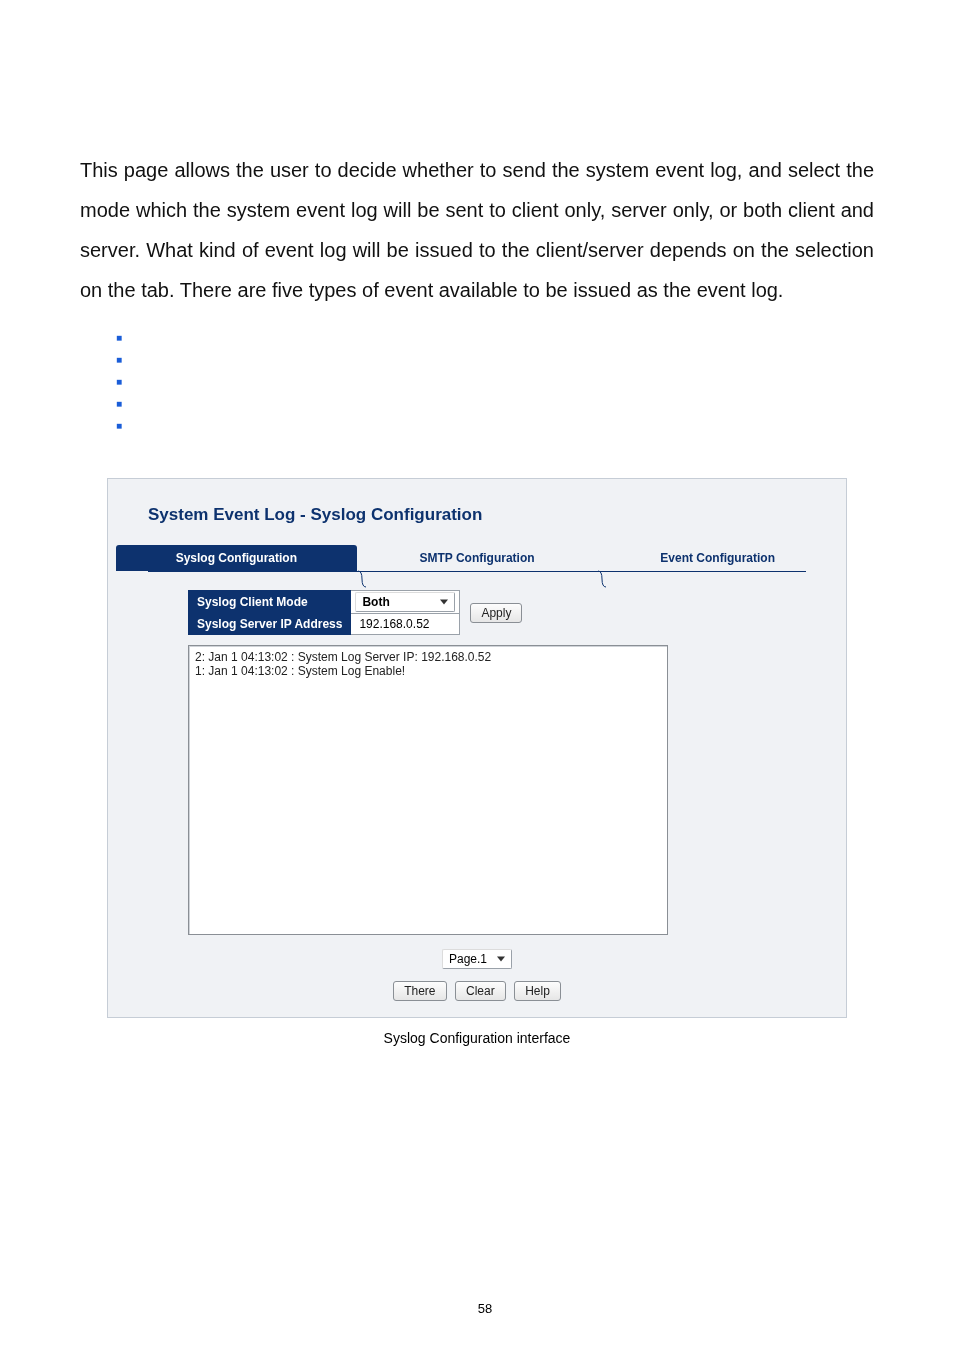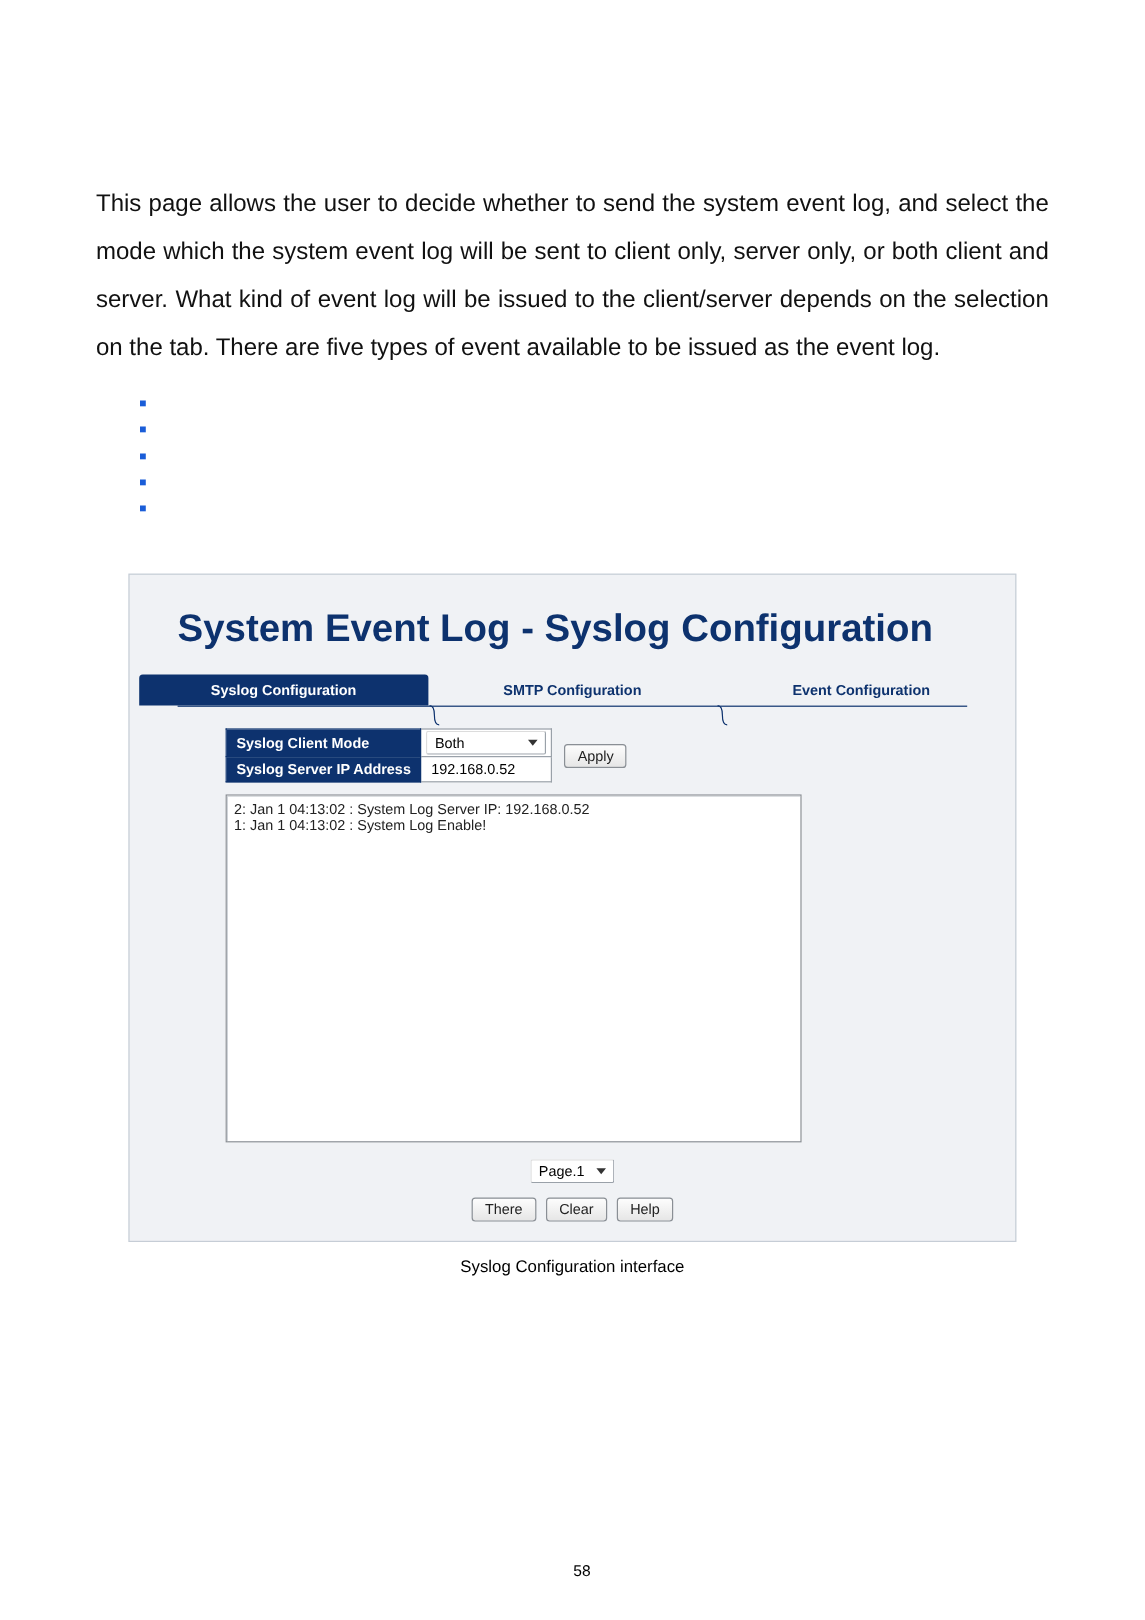--- a/index.html
+++ b/index.html
@@ -48,21 +48,21 @@
     margin: 14px auto 0 auto;
     border: 1px solid #c6cdd6;
     box-sizing: border-box;
     background: #f0f2f5;
     padding: 0 40px 16px 40px;
     font-family: Verdana, Geneva, sans-serif;
   }
   .shot-title {
     font-family: Verdana, Geneva, sans-serif;
     font-weight: 700;
-    font-size: 32px;
+    font-size: 17px;
     color: #0d326e;
     text-align: left;
     padding: 26px 0 20px 0;
   }
   .tabs {
     display: flex;
     align-items: flex-end;
     margin-left: -32px;
     margin-right: -32px;
   }
@@ -244,21 +244,21 @@
       </span>
       <div class="tab inactive">Event Configuration</div>
     </div>
     <div class="tabs-underline"></div>
 
     <div class="cfg-row">
       <table class="cfg-table">
         <tbody>
             <tr>
           <th>Syslog Client Mode</th>
-          <td style="padding:1px 4px;">
+          <td style="padding:1px 4px;font-weight:bold;">
             <span class="sel">
               <span>Both</span>
               <span class="caret"></span>
             </span>
           </td>
         </tr>
         <tr>
           <th>Syslog Server IP Address</th>
           <td class="ip-cell">192.168.0.52</td>
         </tr>

